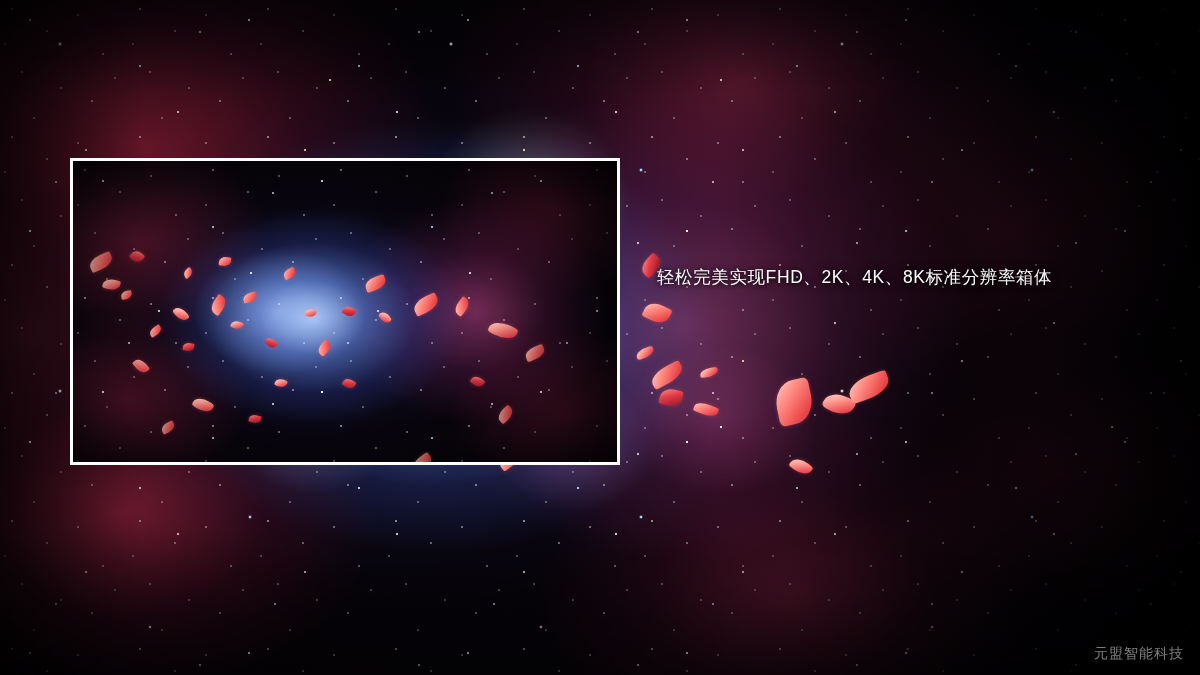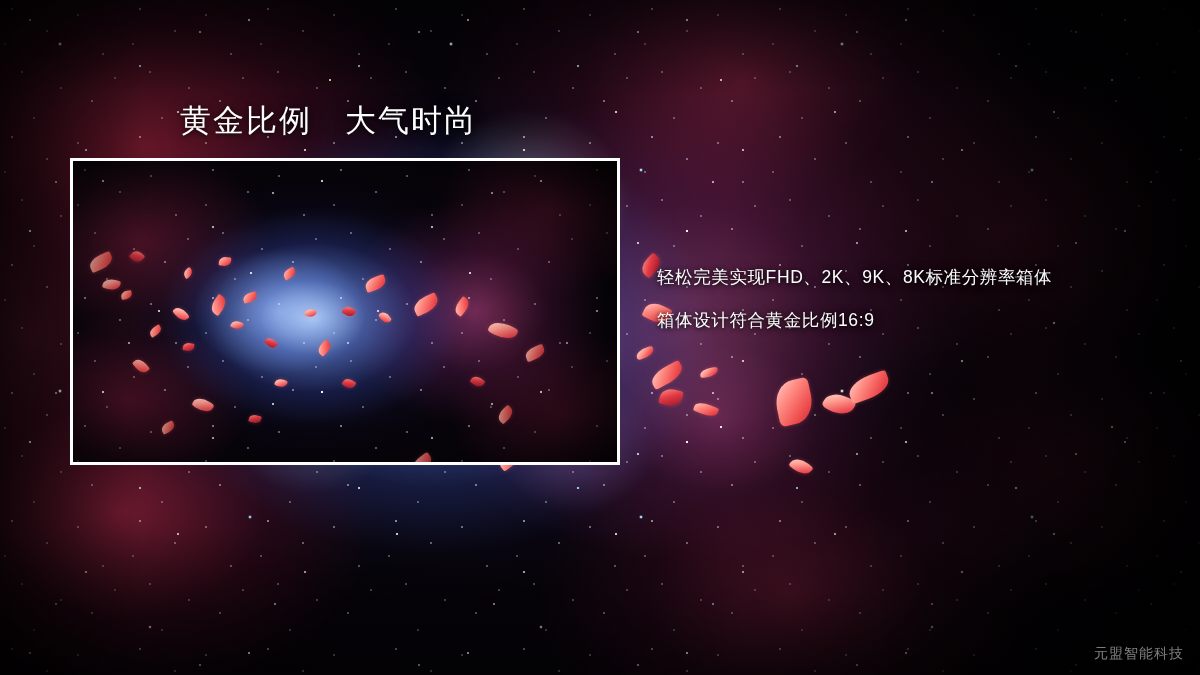--- a/index.html
+++ b/index.html
@@ -261,22 +261,20 @@
       <div class="petal deep" style="left:398px;top:216px;width:13px;height:9px;transform:rotate(36deg);"></div>
       <div class="petal" style="left:424px;top:248px;width:17px;height:11px;transform:rotate(-44deg);"></div>
       <div class="petal alt" style="left:120px;top:238px;width:20px;height:12px;transform:rotate(32deg);"></div>
       <div class="petal" style="left:88px;top:262px;width:14px;height:9px;transform:rotate(-28deg);"></div>
       <div class="petal deep" style="left:176px;top:254px;width:12px;height:8px;transform:rotate(14deg);"></div>
       <div class="petal" style="left:60px;top:200px;width:16px;height:10px;transform:rotate(48deg);"></div>
     </div>
     <div class="frame-inner frame-vig"></div>
   </div>
 
-  <div class="title">黄金比例　大气时尚</div>
 
   <div class="body-text">
-    <div class="body-line">轻松完美实现FHD、2K、9K、8K标准分辨率箱体</div>
-    <div class="body-line">箱体设计符合黄金比例16:9</div>
+    <div class="body-line">轻松完美实现FHD、2K、4K、8K标准分辨率箱体</div>
   </div>
 
   <div class="watermark">元盟智能科技</div>
 
 </div>
 
 </body></html>

